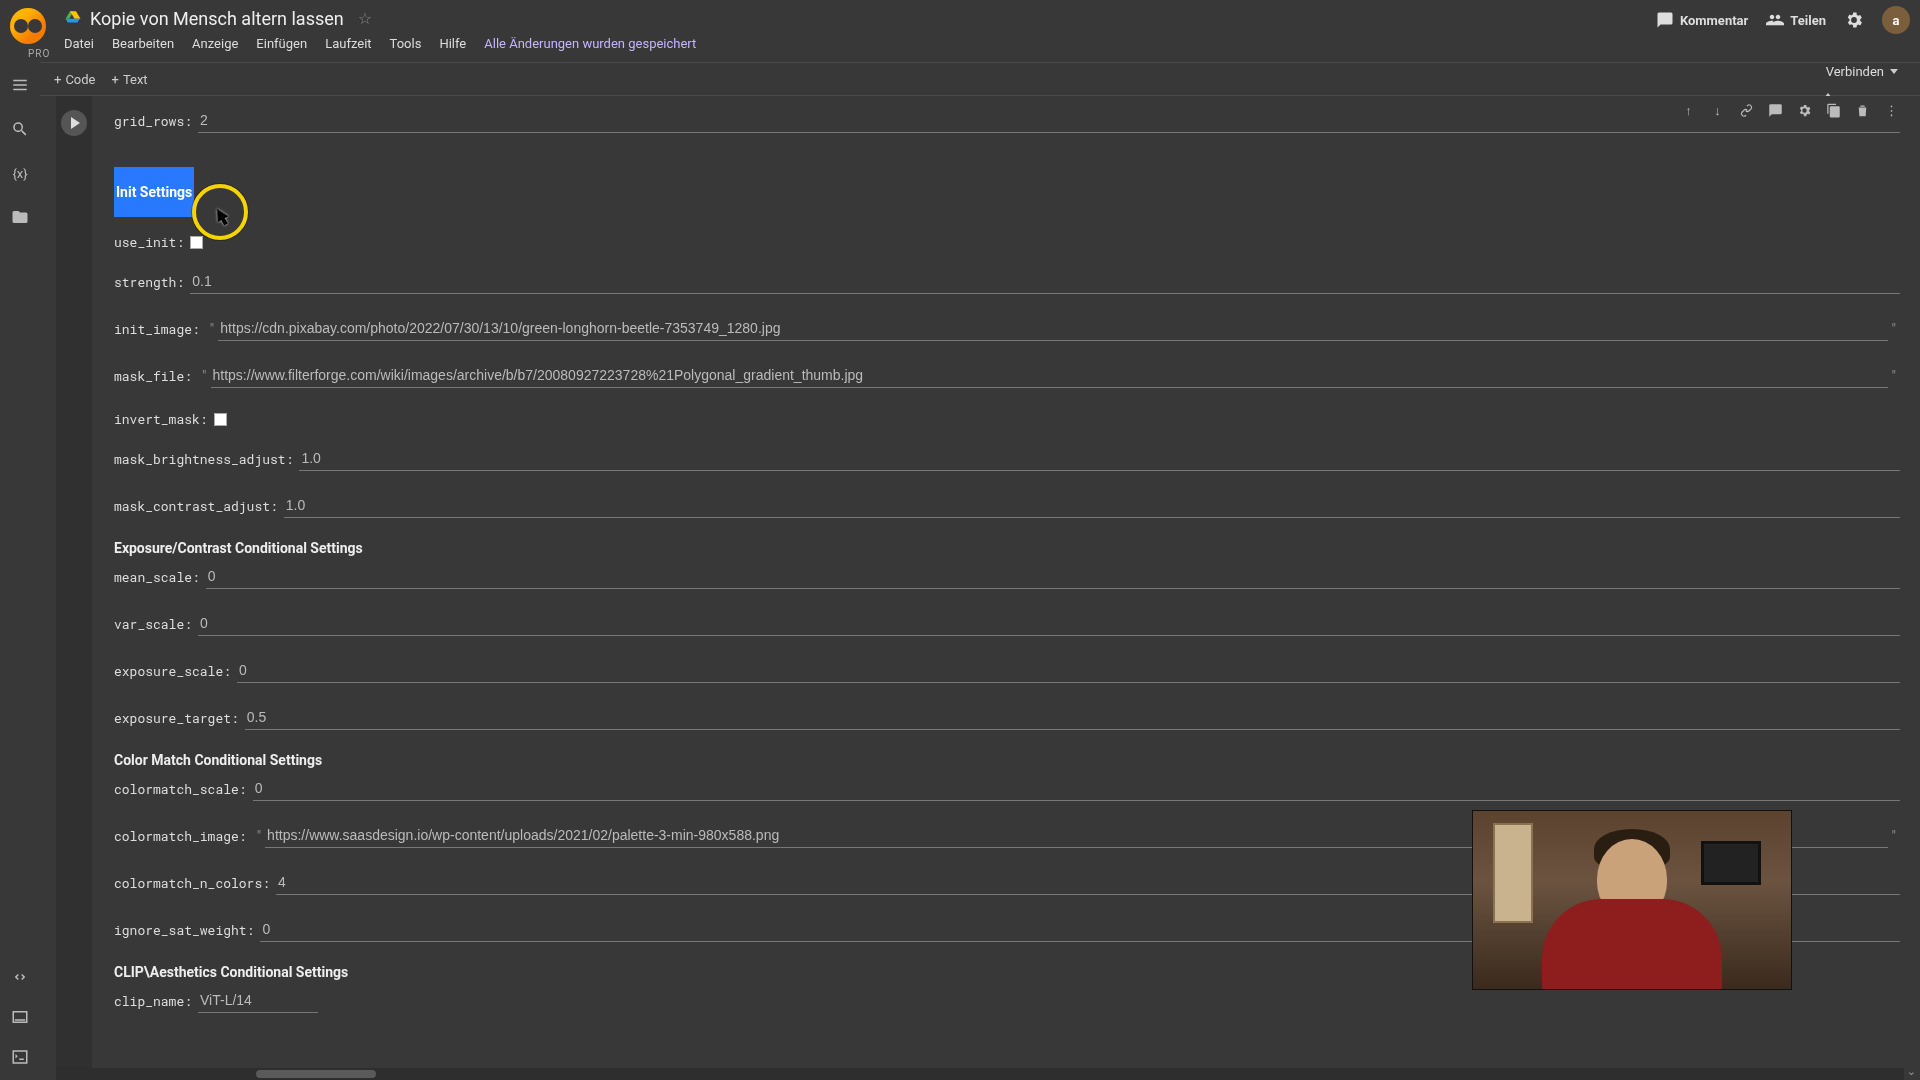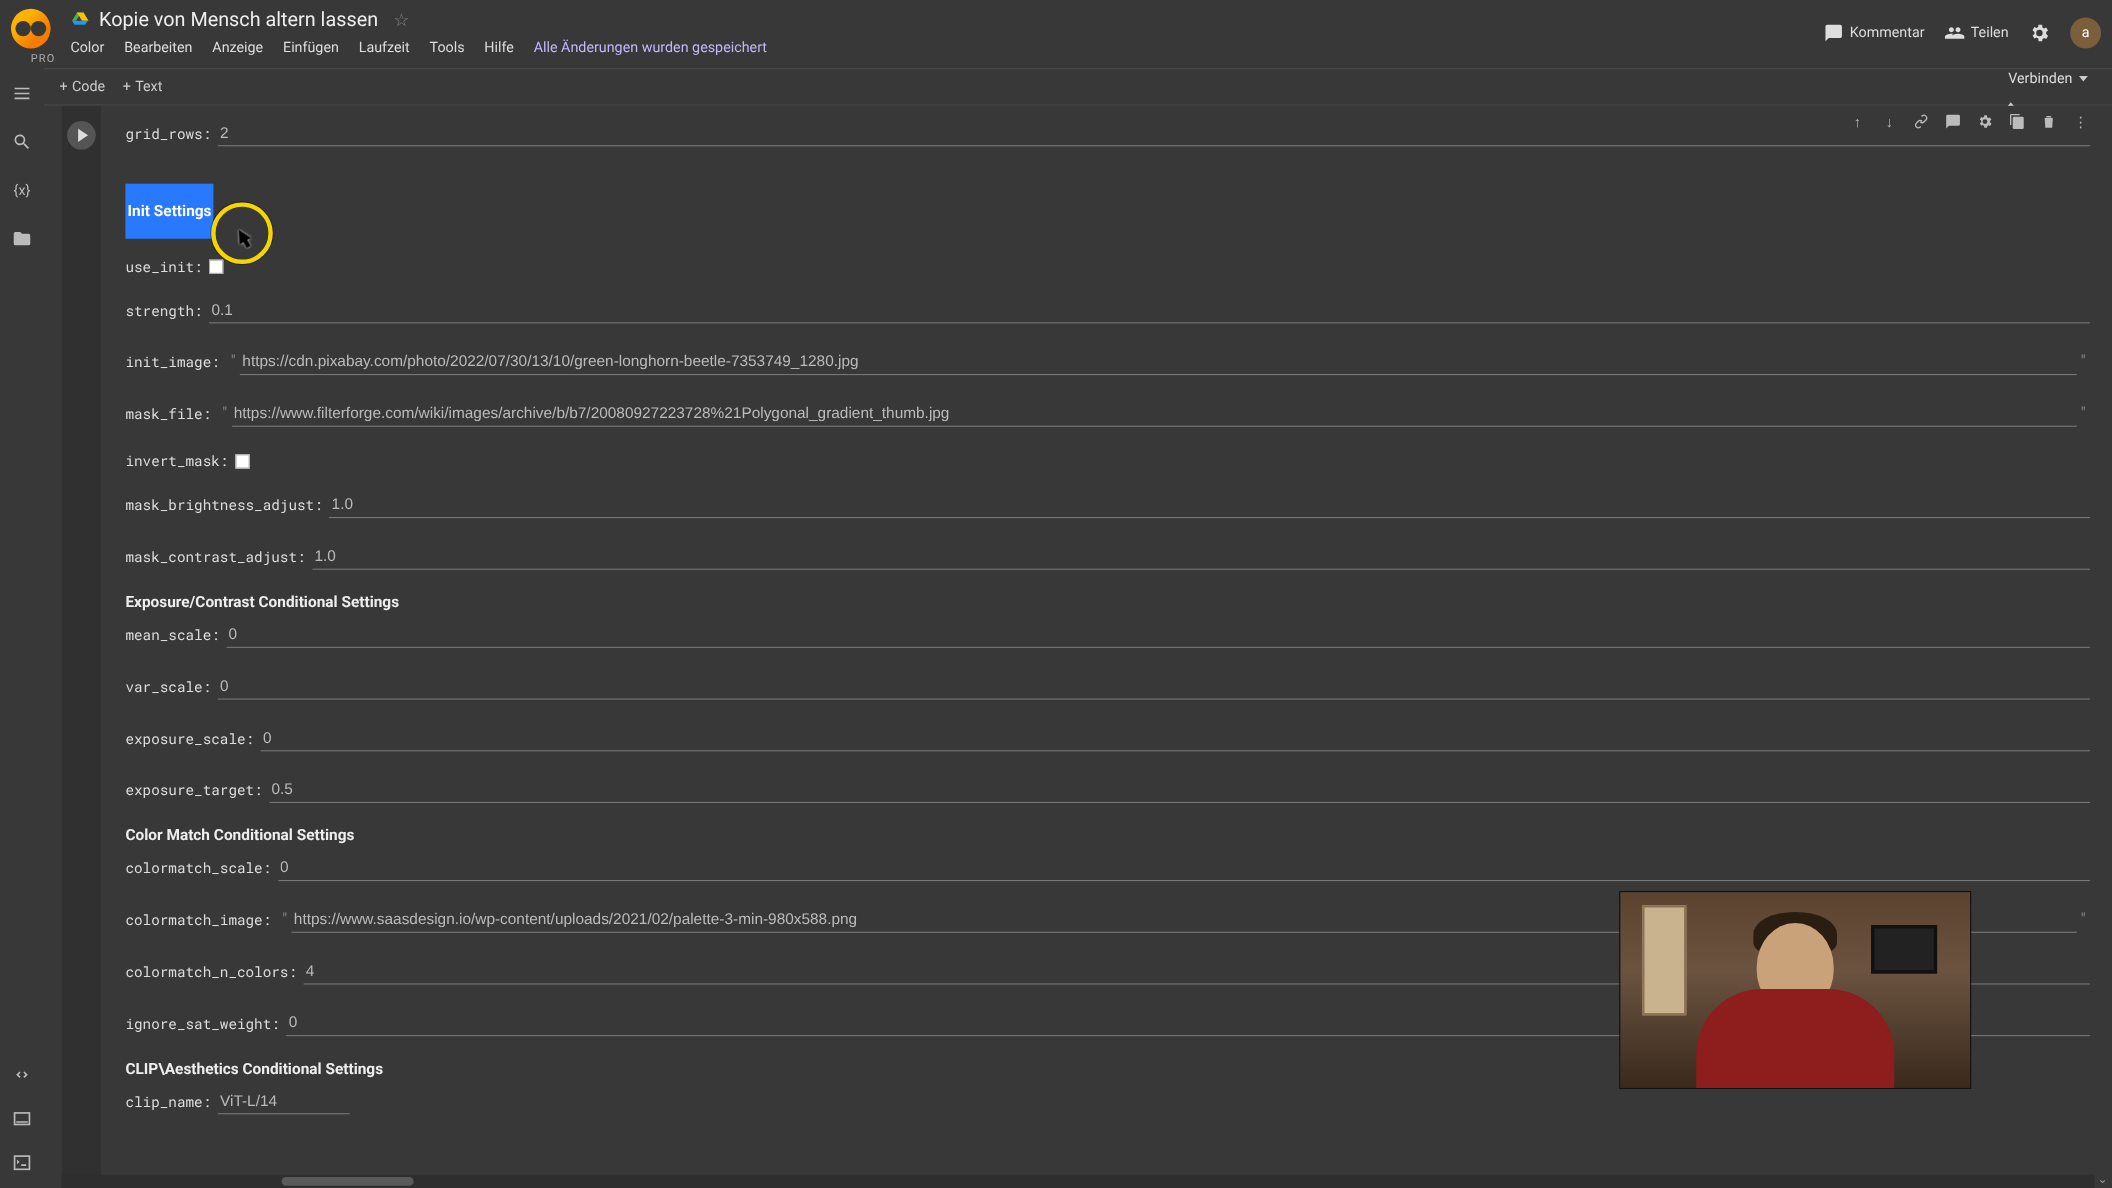--- a/index.html
+++ b/index.html
@@ -13,21 +13,21 @@
 .logo::after{width:14px;height:14px;background:#383838;top:11px;right:4px;}
 .pro { color:#aaa; font-size:10px; letter-spacing:1px; margin-left:6px; margin-top:42px; position:absolute; left:22px;}
 .hdr-mid { margin-left:18px; display:flex; flex-direction:column; }
 .title-row { display:flex; align-items:center; gap:8px; height:24px; }
 .drive-badge{width:18px;height:18px;}
 .title { font-size:18px; color:#eee; }
 .star { color:#888; font-size:16px; margin-left:6px;}
 .menus { display:flex; gap:18px; margin-top:6px; font-size:13px; color:#ddd;}
 .menus span { cursor:pointer; }
 .changes { color:#c4b5fd; }
-.hdr-right { margin-left:auto; display:flex; align-items:center; gap:18px; margin-top:10px;}
+.hdr-right { margin-left:auto; display:flex; align-items:center; gap:18px; margin-top:0;font-weight:bold;}
 .hdr-right .btn { display:flex; align-items:center; gap:6px; color:#ddd; cursor:pointer;}
 .avatar { width:28px; height:28px; border-radius:50%; background:#7b5e3b; color:#fff; display:flex; align-items:center; justify-content:center; font-size:13px;}
 .gear{width:20px;height:20px;}
 
 .tb { position:absolute; top:62px; left:40px; right:0; height:34px; display:flex; align-items:center; padding:0 14px; gap:16px; border-top:1px solid #4a4a4a; border-bottom:1px solid #4a4a4a; background:#383838;}
 .tb .add { display:flex; align-items:center; gap:4px; color:#ccc; cursor:pointer; font-size:13px;}
 .tb-right { margin-left:auto; display:flex; align-items:flex-start; gap:10px;flex-direction:column;}
 .connect { display:flex; align-items:center; gap:6px; color:#ddd; cursor:pointer; padding:4px 8px;}
 .caret{width:0;height:0;border-left:4px solid transparent;border-right:4px solid transparent;border-top:5px solid #ccc;}
 .caret-up{border-top:none;border-bottom:5px solid #ccc;}
@@ -79,21 +79,21 @@
     <div class="title-row">
       <svg class="drive-badge" viewBox="0 0 24 24">
           <path fill="#4caf50" d="M8 3l-6 10h5l6-10z"></path>
           <path fill="#ffc107" d="M8 3h8l6 10h-8z"></path>
           <path fill="#2196f3" d="M2 13l3 5h13l3-5z"></path>
         </svg>
       <span class="title">Kopie von Mensch altern lassen</span>
       <span class="star">☆</span>
     </div>
     <div class="menus">
-      <span>Color</span>
+      <span>Datei</span>
       <span>Bearbeiten</span>
       <span>Anzeige</span>
       <span>Einfügen</span>
       <span>Laufzeit</span>
       <span>Tools</span>
       <span>Hilfe</span>
       <span class="changes">Alle Änderungen wurden gespeichert</span>
     </div>
   </div>
   <div class="hdr-right">

